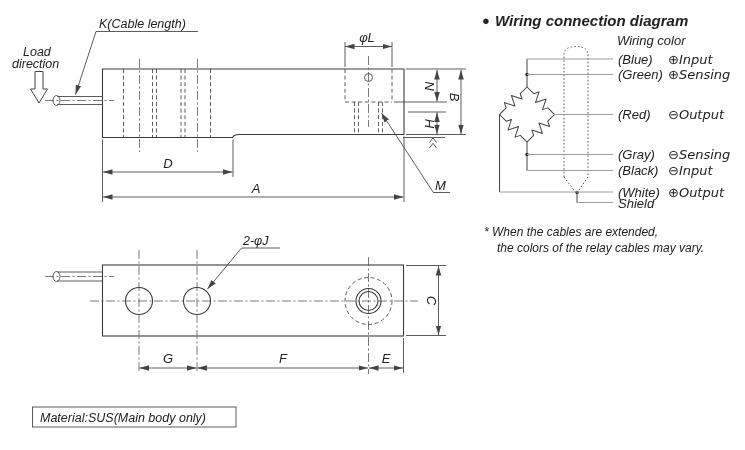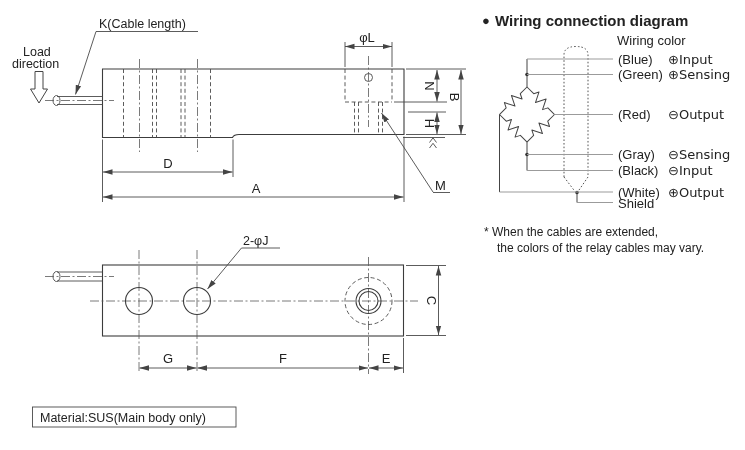--- a/index.html
+++ b/index.html
@@ -1,16 +1,16 @@
 <!DOCTYPE html>
 <html><head>
 <meta charset="utf-8">
 <style>
   html,body{margin:0;padding:0;background:#fff;}
-  .page{position:relative;width:745px;height:450px;background:#fff;overflow:hidden;}
+  .page{position:relative;width:745px;height:450px;background:#fff;overflow:hidden;font-style:italic;}
   svg text{font-family:"Liberation Sans",sans-serif;fill:#222;}
   .t13{font-size:13px}
   .t125{font-size:12.5px}
   .t12{font-size:12px}
   .ttl{font-size:15px;font-weight:bold}
   .sym{font-family:"DejaVu Sans",sans-serif;font-size:13px;}
   .ol{fill:none;stroke:#3c3c3c;stroke-width:1.1;}
   .ln{fill:none;stroke:#4a4a4a;stroke-width:0.9;}
   .dash{fill:none;stroke:#4a4a4a;stroke-width:0.9;stroke-dasharray:4,2.6;}
   .cl{fill:none;stroke:#585858;stroke-width:0.8;stroke-dasharray:9,2.5,2,2.5;}

